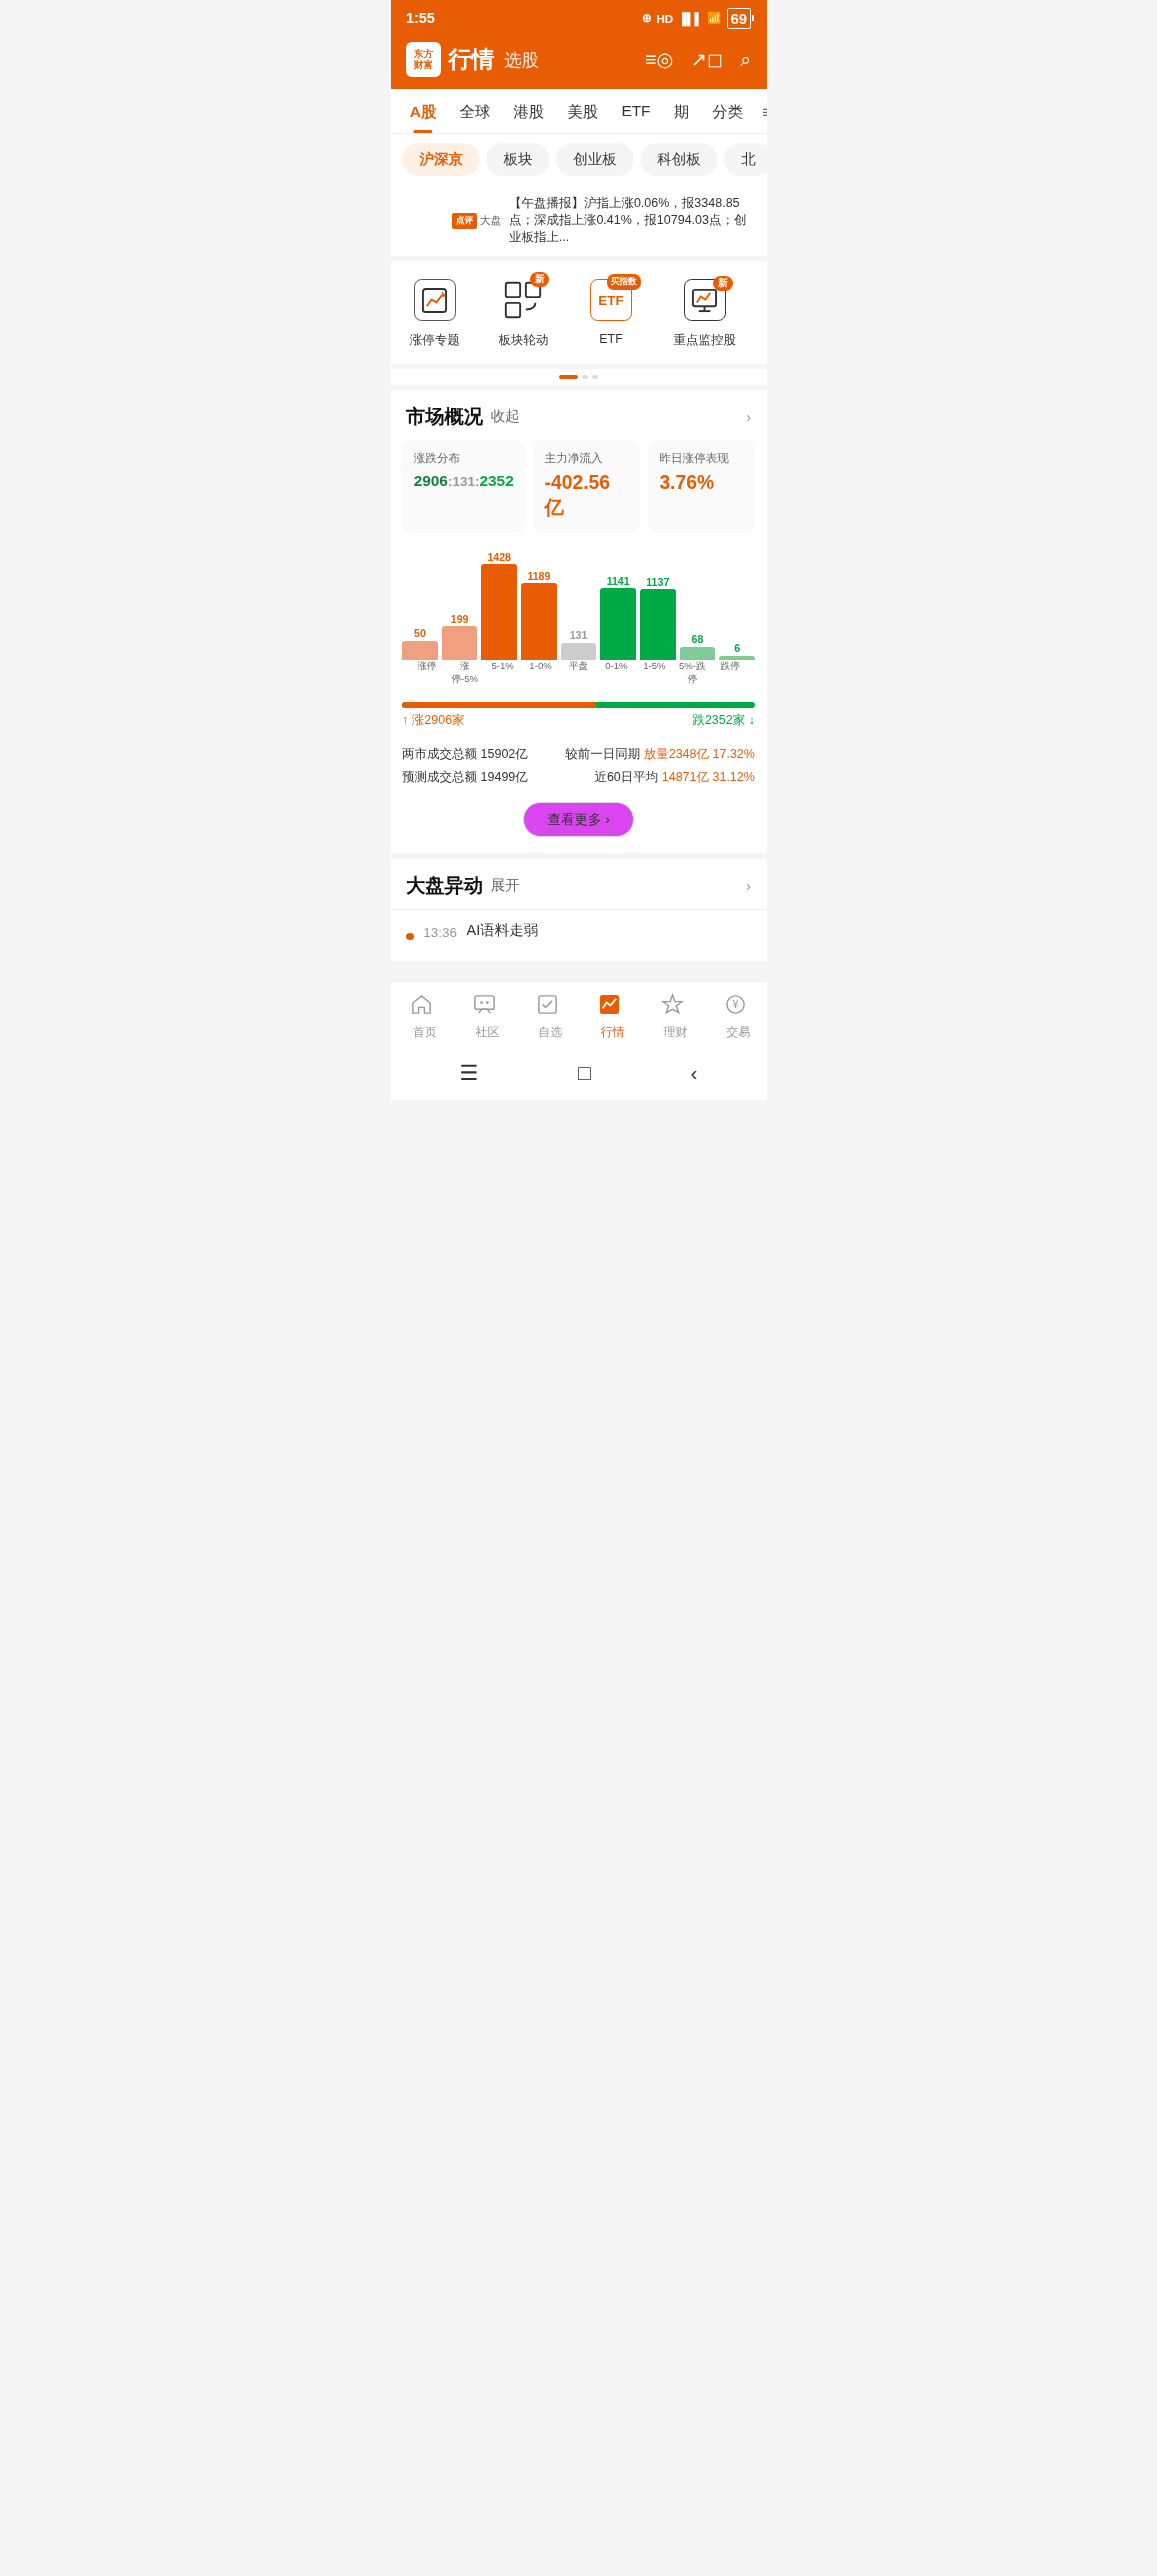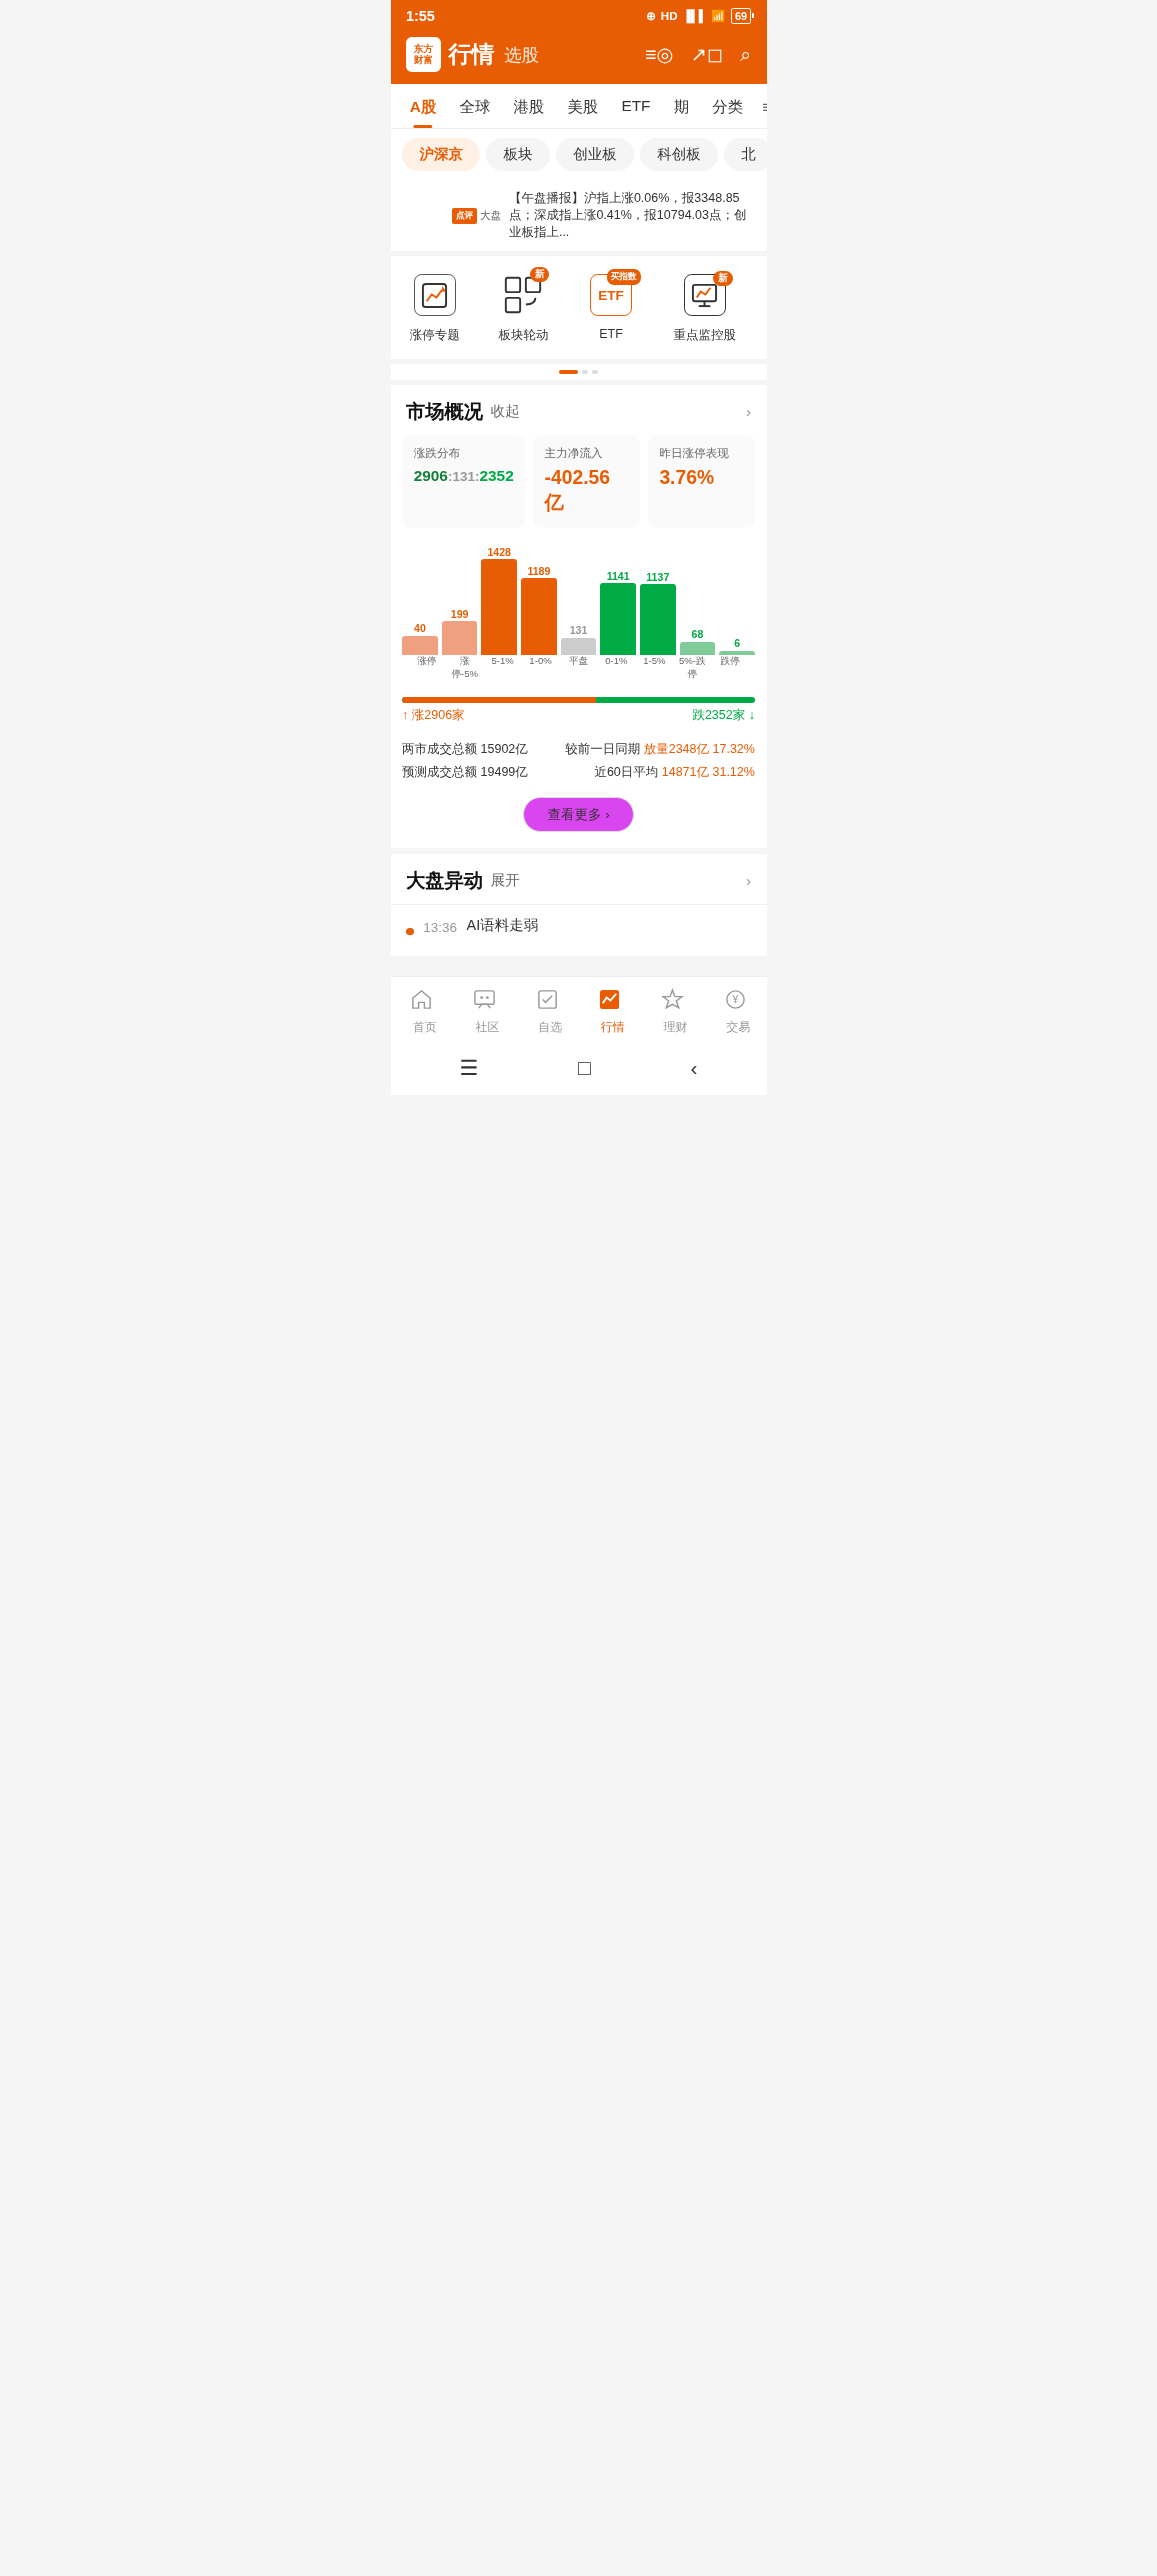--- a/index.html
+++ b/index.html
@@ -26,21 +26,21 @@
     .status-icons {
       display: flex;
       align-items: center;
       gap: 4.8px;
       font-size: 11.6px;
     }
     .battery {
       border: 1.4px solid white;
       border-radius: 1.9px;
       padding: 1px 2.9px;
-      font-size: 11px;
+      font-size: 15px;
       position: relative;
     }
     .battery::after {
       content: '';
       position: absolute;
       right: -3.9px;
       top: 50%;
       transform: translateY(-50%);
       width: 1.9px;
       height: 5.8px;
@@ -615,21 +615,21 @@
     <div class="market-card">
       <div class="card-title">昨日涨停表现</div>
       <div class="card-value red">3.76%</div>
     </div>
   </div>
 
   <div class="bar-chart">
     <div class="bars-container">
 
       <div class="bar-group">
-        <span class="bar-count red">40</span>
+        <span class="bar-count red">50</span>
         <div class="bar-rect light-red" style="height:19.3px;"></div>
       </div>
 
       <div class="bar-group">
         <span class="bar-count red">199</span>
         <div class="bar-rect light-red" style="height:34px;"></div>
       </div>
 
       <div class="bar-group">
         <span class="bar-count red">1428</span>

